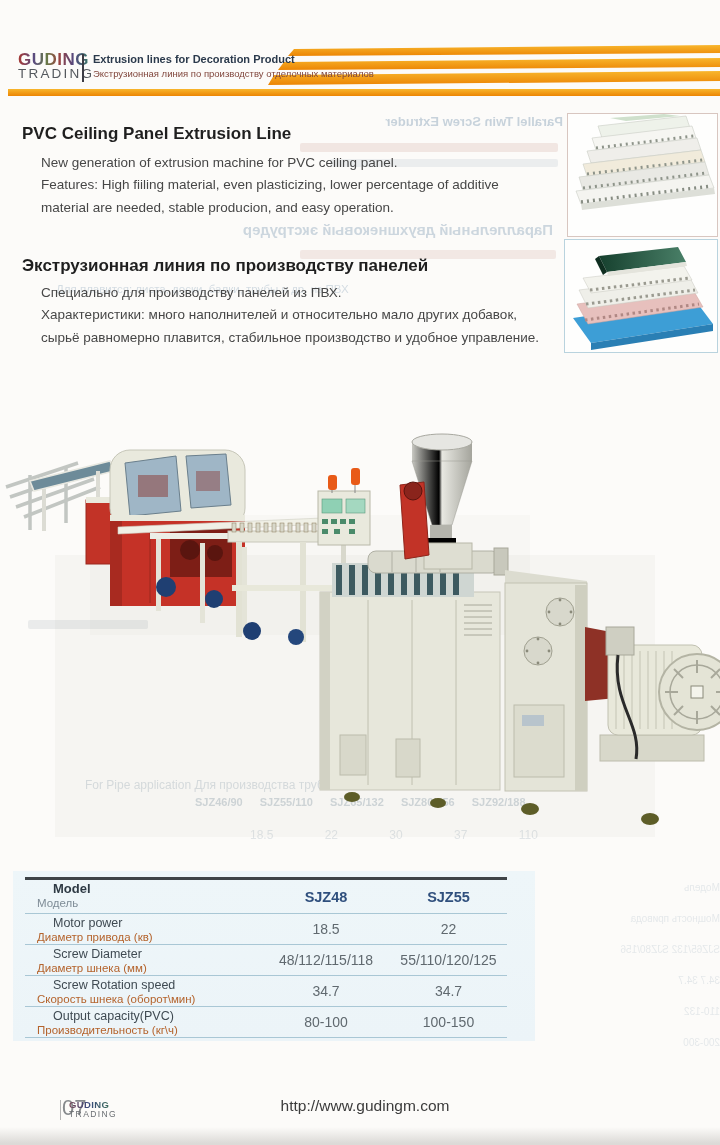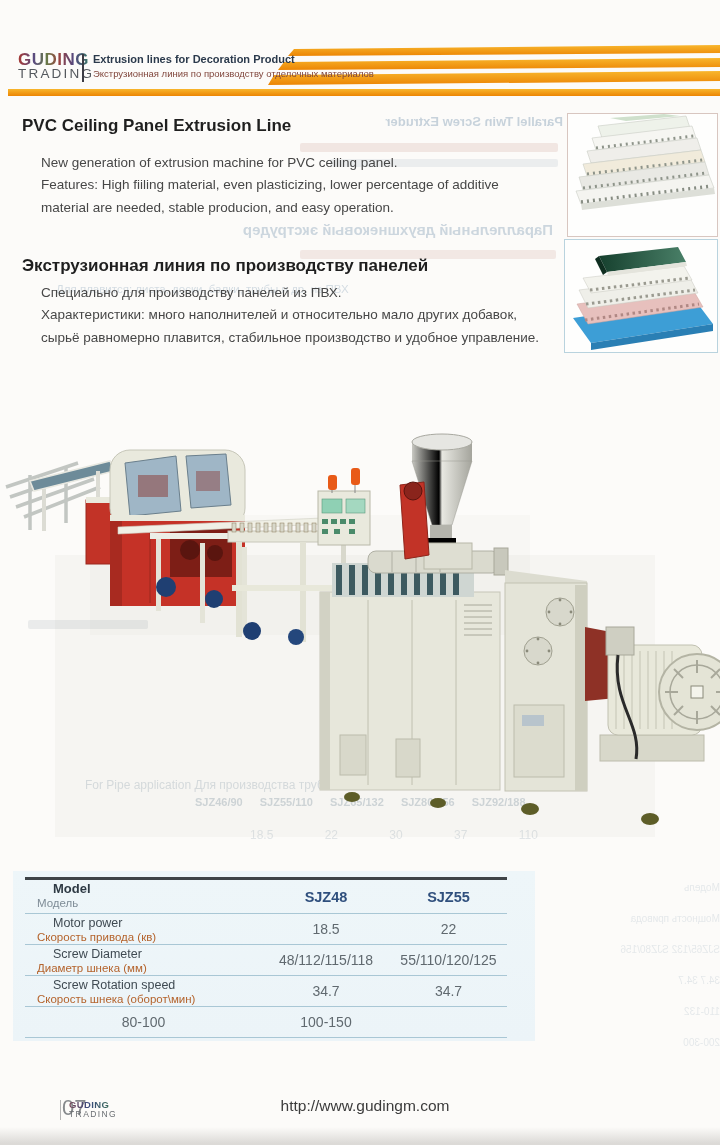--- a/index.html
+++ b/index.html
@@ -86,21 +86,21 @@
   <div class="abs ghost" style="left:250px;top:828px;font-size:12px;opacity:.4;color:#b7c2ca;word-spacing:48px">18.5      22      30      37      110</div>
   <div class="abs mir" style="left:538px;top:872px;width:182px;opacity:.32;color:#b4c2cc;font-size:10px;line-height:31px;filter:blur(.4px);white-space:nowrap">
     <div>Модель</div>
     <div>Мощность привода</div>
     <div>SJZ65/132  SJZ80/156</div>
     <div>34.7     34.7</div>
     <div>110-132</div>
     <div>200-300</div>
   </div>
 
-  <div class="abs sec-title" style="left:22px;top:116px">PVC Ceiling Panel Extrusion Line</div>
+  <div class="abs sec-title" style="left:22px;top:124px">PVC Ceiling Panel Extrusion Line</div>
   <div class="abs sec-par" style="left:22px;top:152px">
     <div>New generation of extrusion machine for PVC ceiling panel.</div>
     <div>Features: High fiiling material, even plasticizing, lower percentage of additive</div>
     <div>material are needed, stable producion, and easy operation.</div>
   </div>
 
   <div class="abs sec-title" style="left:22px;top:256px">Экструзионная линия по производству панелей</div>
   <div class="abs sec-par" style="left:22px;top:282px">
     <div>Специально для производству панелей из ПВХ.</div>
     <div>Характеристики: много наполнителей и относительно мало других добавок,</div>
@@ -367,21 +367,21 @@
       <div class="cell-l">
         <div class="en b">Model</div>
         <div class="ru gray">Модель</div>
       </div>
       <div class="cell-m">SJZ48</div>
       <div class="cell-m">SJZ55</div>
     </div>
     <div class="spec-row r">
       <div class="cell-l">
         <div class="en">Motor power</div>
-        <div class="ru">Скорость привода (кв)</div>
+        <div class="ru">Диаметр привода (кв)</div>
       </div>
       <div class="cell-v">18.5</div>
       <div class="cell-v">22</div>
     </div>
     <div class="spec-row r">
       <div class="cell-l">
         <div class="en">Screw Diameter</div>
         <div class="ru">Диаметр шнека (мм)</div>
       </div>
       <div class="cell-v">48/112/115/118</div>
@@ -389,20 +389,24 @@
     </div>
     <div class="spec-row r">
       <div class="cell-l">
         <div class="en">Screw Rotation speed</div>
         <div class="ru">Скорость шнека (оборот\мин)</div>
       </div>
       <div class="cell-v">34.7</div>
       <div class="cell-v">34.7</div>
     </div>
     <div class="spec-row r">
+      <div class="cell-l">
+        <div class="en">Output capacity(PVC)</div>
+        <div class="ru">Производительность (кг\ч)</div>
+      </div>
       <div class="cell-v">80-100</div>
       <div class="cell-v">100-150</div>
     </div>
   </div>
 
   <div class="abs pgnum">07</div>
   <div class="abs f-div"></div>
   <div class="abs f-logo-main">GUDING</div>
   <div class="abs f-logo-sub">TRADING</div>
   <div class="abs f-url">http://www.gudingm.com</div>

